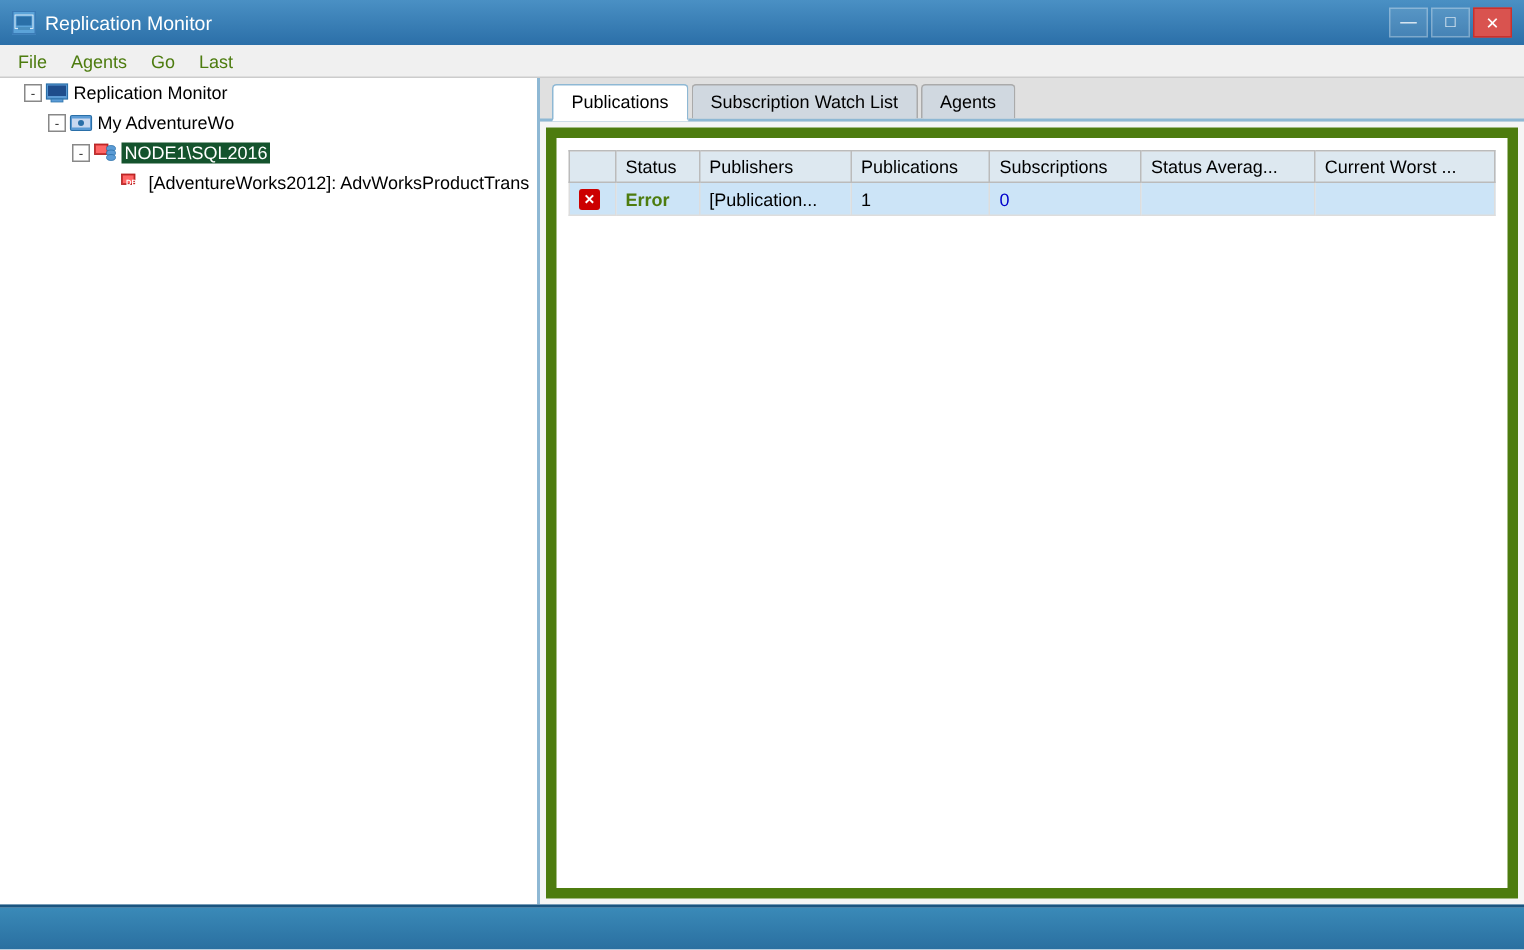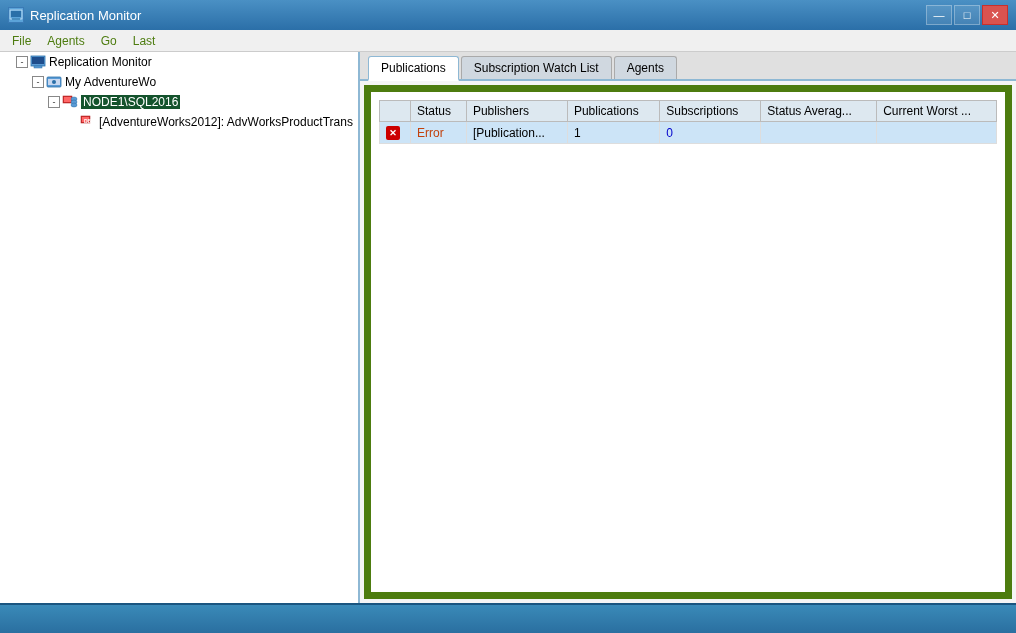--- a/index.html
+++ b/index.html
@@ -217,22 +217,22 @@
       white-space: nowrap;
     }
     td {
       border: 1px solid #ddd;
       padding: 3px 6px;
       white-space: nowrap;
     }
     tbody tr.selected { background: #cce4f7; }
 
     .status-error {
-      color: #c2410c;
-      font-weight: normal;
+      color: #4d7c0f;
+      font-weight: bold;
     }
     .status-icon {
       display: inline-block;
       width: 14px;
       height: 14px;
       background: #cc0000;
       color: white;
       font-size: 9px;
       font-weight: bold;
       text-align: center;

